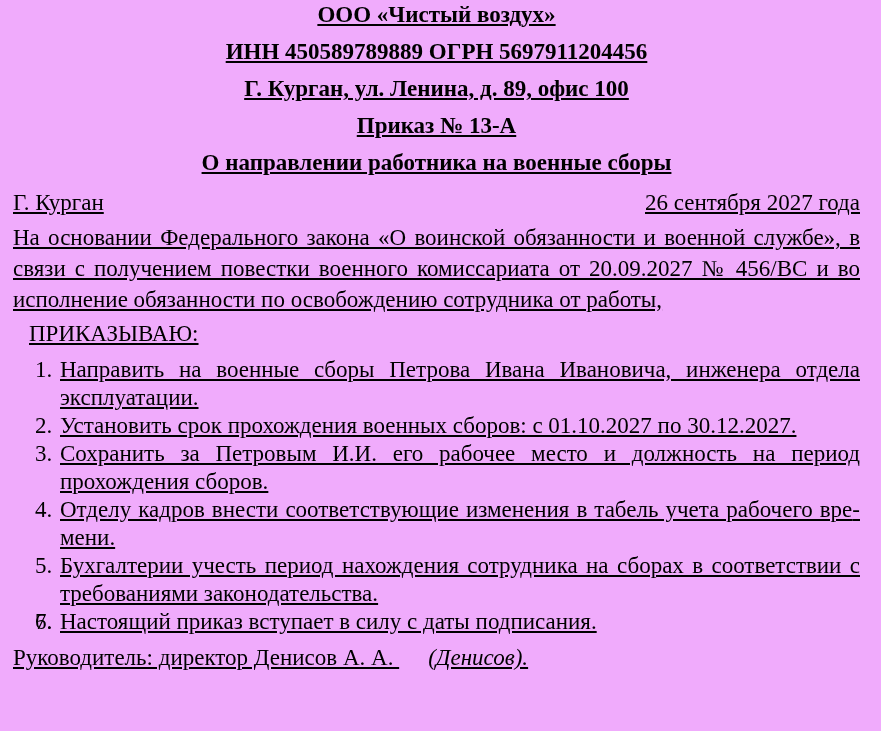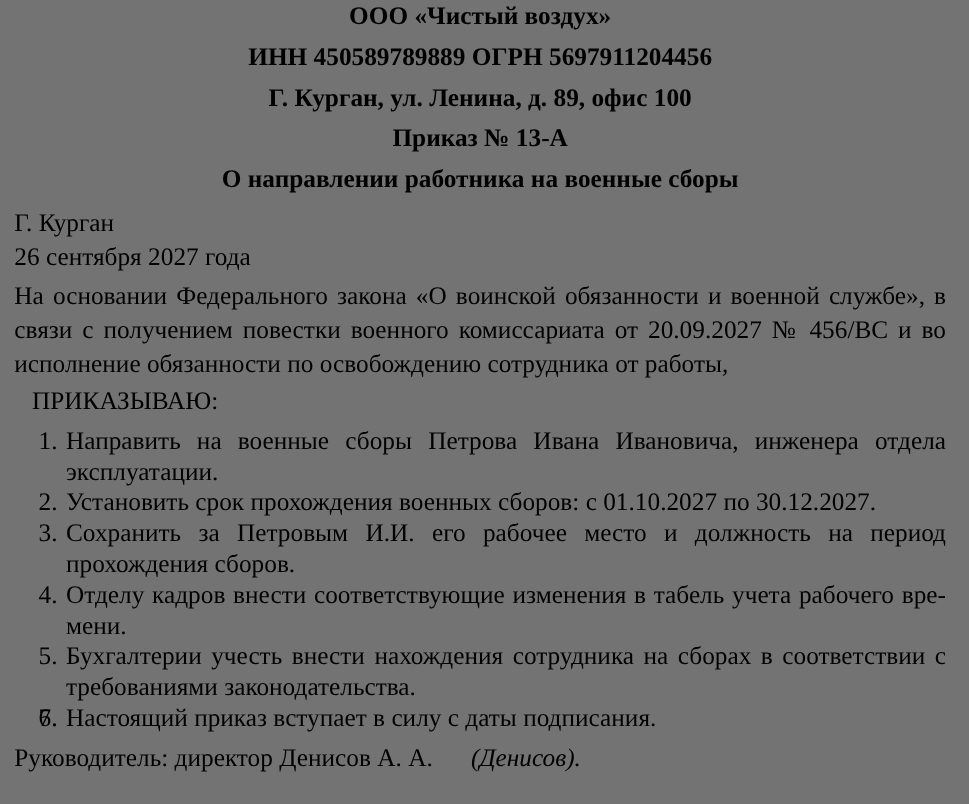--- a/index.html
+++ b/index.html
@@ -13,38 +13,38 @@
     overflow: hidden;
     color: #000000;
     font-family: "Liberation Serif", "DejaVu Serif", serif;
     font-size: 23px;
   }
   .page {
     box-sizing: border-box;
     width: 881px;
     height: 731px;
     padding: 2px 21px 0 13px;
-    background: #737373;
+    background: #f0abfc;
+    text-decoration: underline;
   }
   
   .doc-header .h-line {
     text-align: center;
     font-weight: bold;
     line-height: 26px;
     margin: 0 0 11px 0;
     white-space: nowrap;
   }
   
   .meta-row {
     display: flex;
     justify-content: space-between;
     align-items: baseline;
     line-height: 31px;
     margin: 0;
-    flex-direction: column;
   }
   
   .preamble {
     margin: 4px 0 0 0;
     line-height: 31px;
     text-align: justify;
   }
   .directive {
     margin: 3px 0 0 16px;
     line-height: 31px;
@@ -108,21 +108,21 @@
     <div class="list-item">
       <span class="num">3.</span>
       <span class="txt">Сохранить за Петровым И.И. его рабочее место и должность на период прохожде­ния сборов.</span>
     </div>
     <div class="list-item">
       <span class="num">4.</span>
       <span class="txt">Отделу кадров внести соответствующие изменения в табель учета рабочего вре­мени.</span>
     </div>
     <div class="list-item">
       <span class="num">5.</span>
-      <span class="txt">Бухгалтерии учесть внести нахождения сотрудника на сборах в соответствии с тре­бованиями законодательства.</span>
+      <span class="txt">Бухгалтерии учесть период нахождения сотрудника на сборах в соответствии с тре­бованиями законодательства.</span>
     </div>
     <div class="list-item">
       <span class="num">6.</span>
     </div>
     <div class="list-item">
       <span class="num">7.</span>
       <span class="txt">Настоящий приказ вступает в силу с даты подписания.</span>
     </div>
   </div>
 

